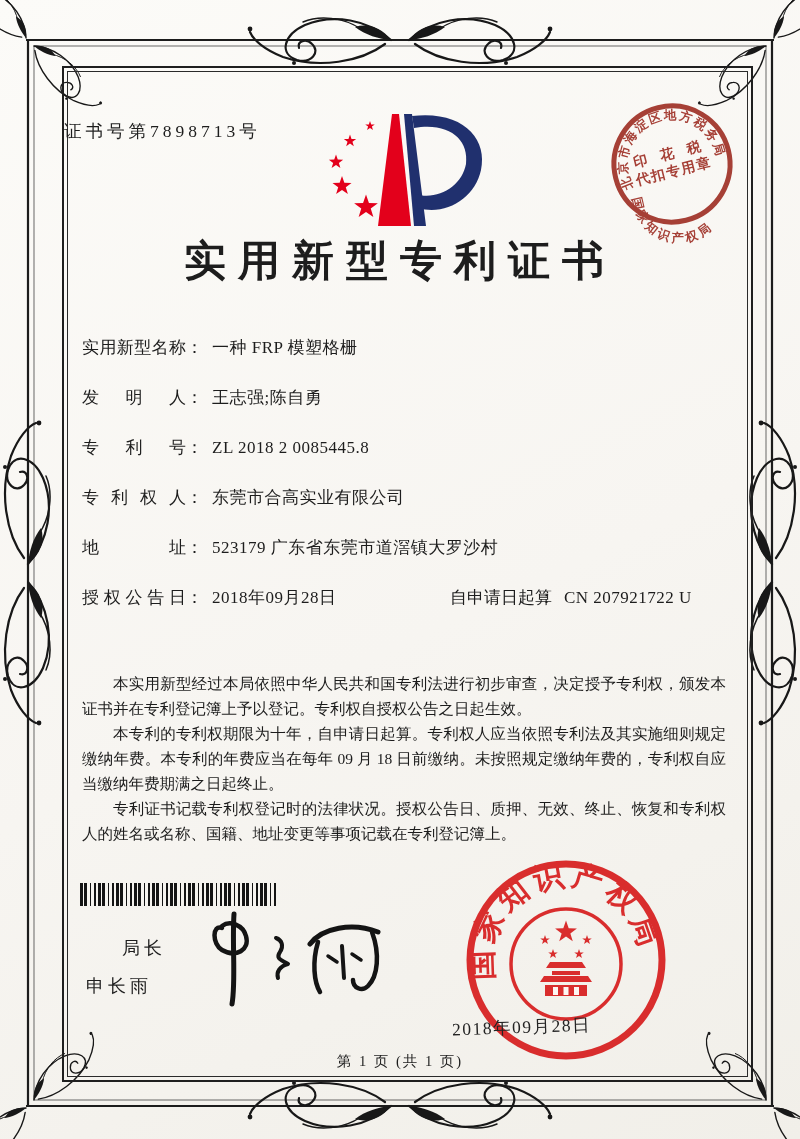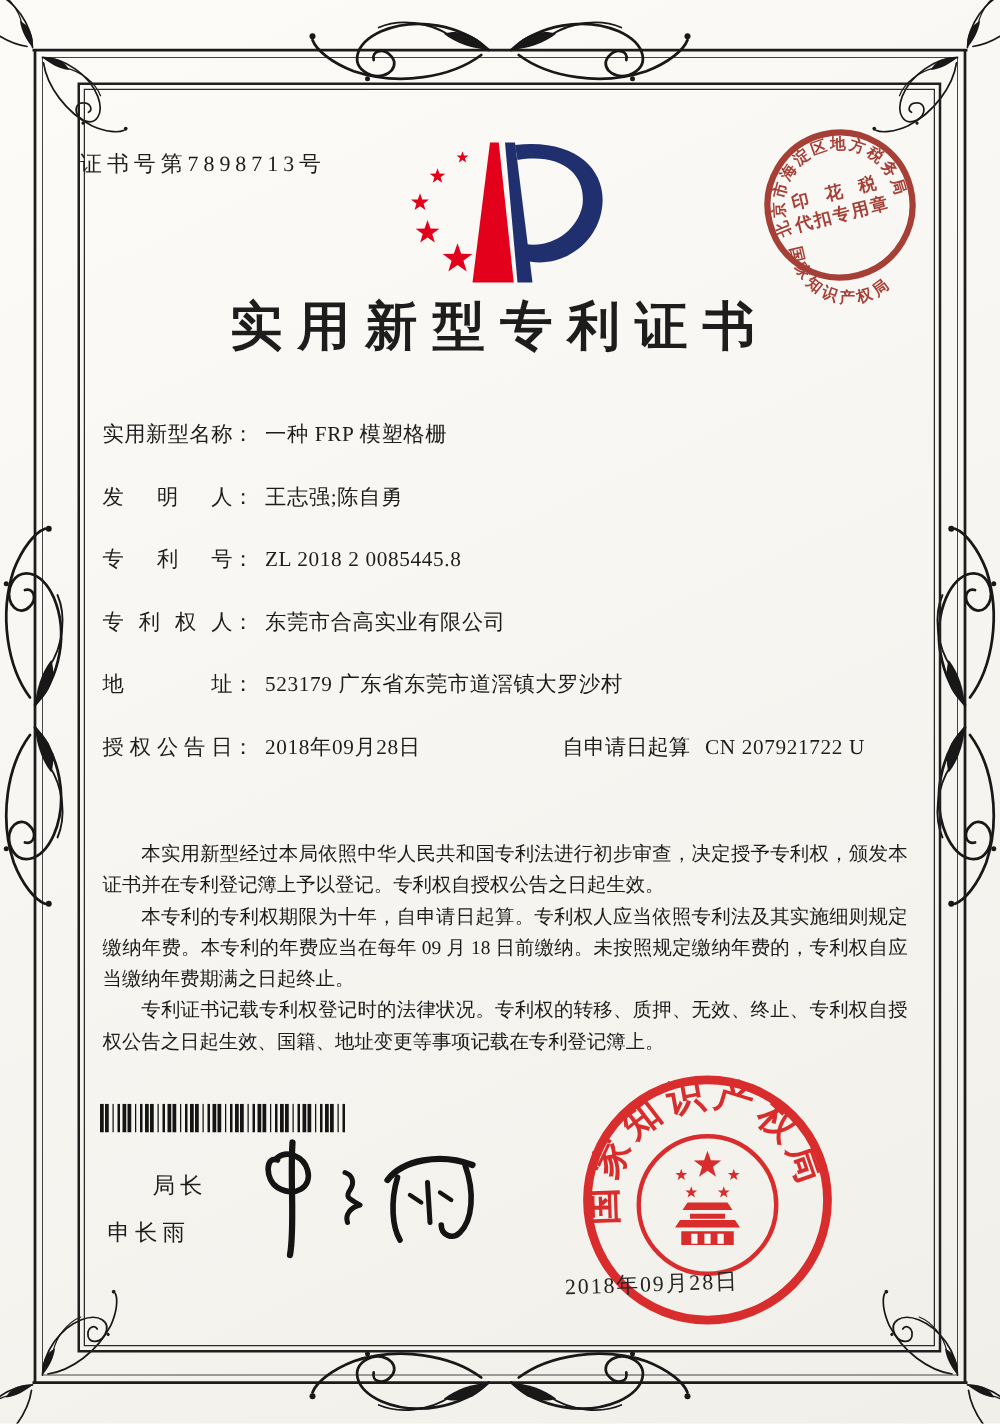--- a/index.html
+++ b/index.html
@@ -121,21 +121,21 @@
         <span class="flabel">授权公告日</span><span>：</span><span class="fvalue">2018年09月28日</span>
         <span class="grant">
           <span class="flabel">自申请日起算</span><span>：</span><span class="fvalue">CN 207921722 U</span>
         </span>
       </div>
     </div>
 
     <div class="paras">
       <p>本实用新型经过本局依照中华人民共和国专利法进行初步审查，决定授予专利权，颁发本证书并在专利登记簿上予以登记。专利权自授权公告之日起生效。</p>
       <p>本专利的专利权期限为十年，自申请日起算。专利权人应当依照专利法及其实施细则规定缴纳年费。本专利的年费应当在每年 09 月 18 日前缴纳。未按照规定缴纳年费的，专利权自应当缴纳年费期满之日起终止。</p>
-      <p>专利证书记载专利权登记时的法律状况。专利权的转移、质押、无效、终止、专利权自授权公告之日起生效、国籍、地址变更等事项记载在专利登记簿上。</p>
+      <p>专利证书记载专利权登记时的法律状况。授权公告日、质押、无效、终止、恢复和专利权人的姓名或名称、国籍、地址变更等事项记载在专利登记簿上。</p>
     </div>
 
     <div class="barcode"><i style="width:3px;margin-right:1px"></i><i style="width:3px;margin-right:3px"></i><i style="width:1px;margin-right:3px"></i><i style="width:2px;margin-right:2px"></i><i style="width:3px;margin-right:1px"></i><i style="width:3px;margin-right:3px"></i><i style="width:1px;margin-right:3px"></i><i style="width:2px;margin-right:2px"></i><i style="width:3px;margin-right:1px"></i><i style="width:3px;margin-right:3px"></i><i style="width:1px;margin-right:3px"></i><i style="width:2px;margin-right:2px"></i><i style="width:3px;margin-right:1px"></i><i style="width:3px;margin-right:3px"></i><i style="width:1px;margin-right:3px"></i><i style="width:2px;margin-right:2px"></i><i style="width:3px;margin-right:1px"></i><i style="width:3px;margin-right:3px"></i><i style="width:1px;margin-right:3px"></i><i style="width:2px;margin-right:2px"></i><i style="width:3px;margin-right:1px"></i><i style="width:3px;margin-right:3px"></i><i style="width:1px;margin-right:3px"></i><i style="width:2px;margin-right:2px"></i><i style="width:3px;margin-right:1px"></i><i style="width:3px;margin-right:3px"></i><i style="width:1px;margin-right:3px"></i><i style="width:2px;margin-right:2px"></i><i style="width:3px;margin-right:1px"></i><i style="width:3px;margin-right:3px"></i><i style="width:1px;margin-right:3px"></i><i style="width:2px;margin-right:2px"></i><i style="width:3px;margin-right:1px"></i><i style="width:3px;margin-right:3px"></i><i style="width:1px;margin-right:3px"></i><i style="width:2px;margin-right:2px"></i><i style="width:3px;margin-right:1px"></i><i style="width:3px;margin-right:3px"></i><i style="width:1px;margin-right:3px"></i><i style="width:2px;margin-right:2px"></i><i style="width:3px;margin-right:1px"></i><i style="width:3px;margin-right:3px"></i><i style="width:1px;margin-right:3px"></i><i style="width:2px;margin-right:2px"></i></div>
 
     <div class="signer-title">局长</div>
     <div class="signer-name">申长雨</div>
 
     <svg class="signature" width="218" height="108" viewBox="0 0 218 108">
       <g stroke="#141414" fill="none" stroke-linecap="round" stroke-linejoin="round">
         <path d="M52,10 C50,40 54,78 50,100" stroke-width="5"></path>
@@ -183,15 +183,16 @@
           <textPath href="#stampTop" startOffset="10">北京市海淀区地方税务局</textPath>
         </text>
         <text x="80" y="72" text-anchor="middle" font-size="14" font-weight="bold" letter-spacing="5">印 花 税</text>
         <text x="80" y="90" text-anchor="middle" font-size="14" font-weight="bold" letter-spacing="1.5">代扣专用章</text>
         <text font-size="12.5" font-weight="bold" letter-spacing="3">
           <textPath href="#stampBottom" startOffset="8">国家知识产权局</textPath>
         </text>
       </g>
     </svg>
 
+    <div class="footer">第 1 页 (共 1 页)</div>
 
   </div>
 </div>
 
 </body></html>

